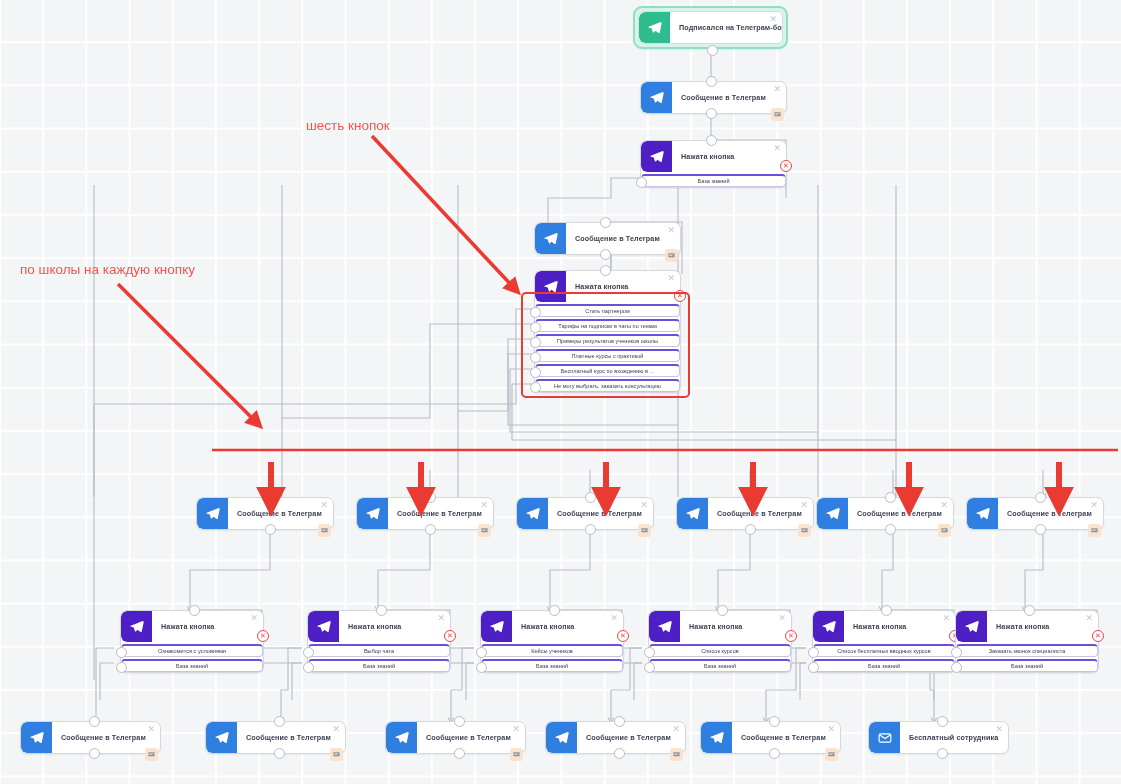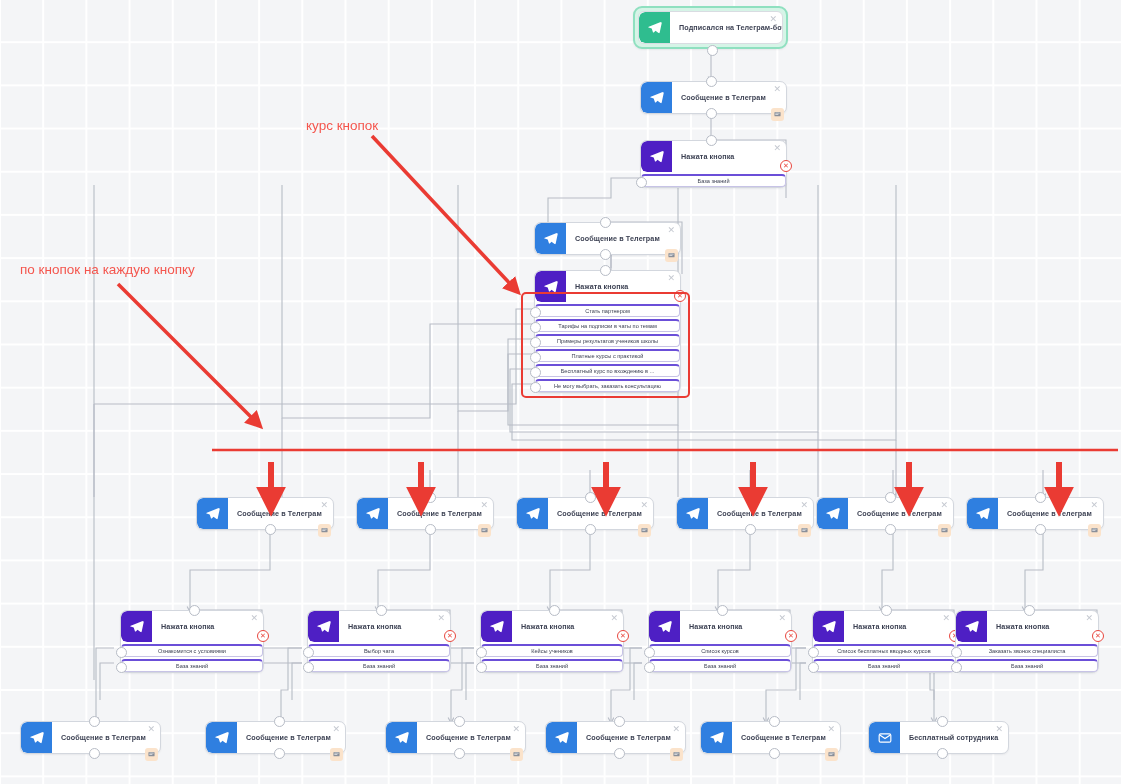--- a/index.html
+++ b/index.html
@@ -763,17 +763,17 @@
       <line x1="271" y1="462" x2="271" y2="500"></line>
       <line x1="421" y1="462" x2="421" y2="500"></line>
       <line x1="606" y1="462" x2="606" y2="500"></line>
       <line x1="753" y1="462" x2="753" y2="500"></line>
       <line x1="909" y1="462" x2="909" y2="500"></line>
       <line x1="1059" y1="462" x2="1059" y2="500"></line>
     </g>
   </svg>
 
   <div id="annotations">
-      <div class="anno" style="left: 306px; top: 118px;">курс кнопок</div>
-      <div class="anno" style="left: 20px; top: 262px;">по кнопок на каждую кнопку</div>
+      <div class="anno" style="left: 306px; top: 118px;">шесть кнопок</div>
+      <div class="anno" style="left: 20px; top: 262px;">по школы на каждую кнопку</div>
     </div>
 
 </div>
 
 </body></html>

